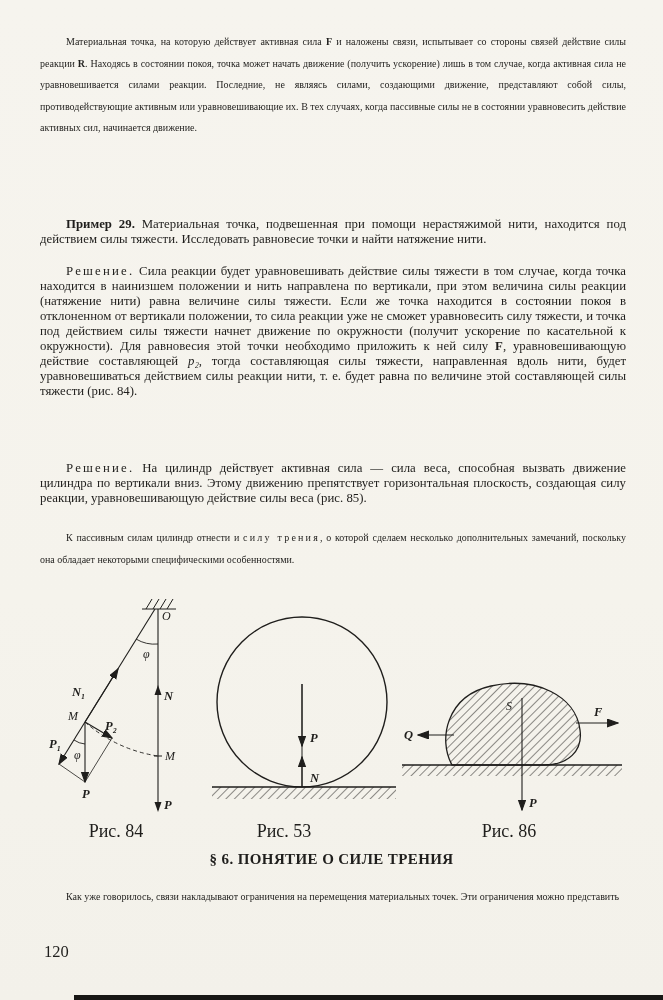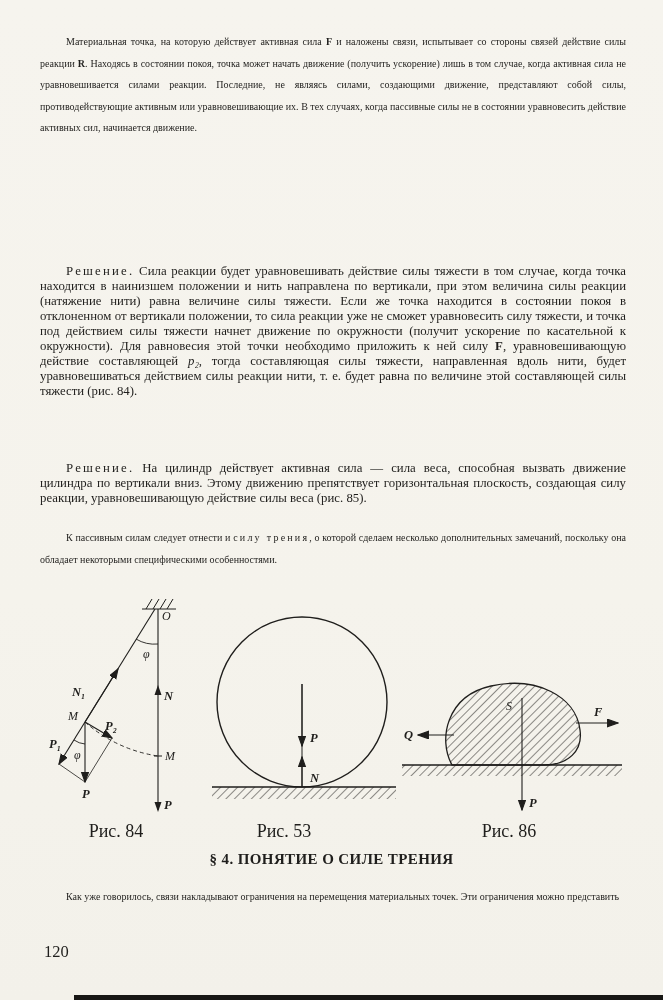--- a/index.html
+++ b/index.html
@@ -27,27 +27,28 @@
   .lblb { font-style:italic; font-weight:bold; font-size:12.5px; fill:#1f1e1c; }
   svg line, svg path, svg circle { stroke:#1f1e1c; }
 </style>
 </head>
 <body>
 
 <div class="page">
 
   <p class="tb main ind" style="top:31px"><span>Материальная точка, на которую действует активная сила </span><span class="seg-b">F</span><span> и наложены связи, испытывает со стороны связей действие силы реакции </span><span class="seg-b">R</span><span>. Находясь в состоянии покоя, точка может начать движение (получить ускорение) лишь в том случае, когда активная сила не уравновешивается силами реакции. Последние, не являясь силами, создающими движение, представляют собой силы, противодействующие активным или уравновешивающие их. В тех случаях, когда пассивные силы не в состоянии уравновесить действие активных сил, начинается движение.</span></p>
 
+  <p class="tb small ind" style="top:217px"><span class="seg-b">Пример 29.</span><span> Материальная точка, подвешенная при помощи нерастяжимой нити, находится под действием силы тяжести. Исследовать равновесие точки и найти натяжение нити.</span></p>
 
   <p class="tb small ind" style="top:264px"><span class="seg-sp">Решение.</span><span> Сила реакции будет уравновешивать действие силы тяжести в том случае, когда точка находится в наинизшем положении и нить направлена по вертикали, при этом величина силы реакции (натяжение нити) равна величине силы тяжести. Если же точка находится в состоянии покоя в отклоненном от вертикали положении, то сила реакции уже не сможет уравновесить силу тяжести, и точка под действием силы тяжести начнет движение по окружности (получит ускорение по касательной к окружности). Для равновесия этой точки необходимо приложить к ней силу </span><span class="seg-b">F</span><span>, уравновешивающую действие составляющей </span><span class="seg-i">p₂</span><span>, тогда составляющая силы тяжести, направленная вдоль нити, будет уравновешиваться действием силы реакции нити, т. е. будет равна по величине этой составляющей силы тяжести (рис. 84).</span></p>
 
 
   <p class="tb small ind" style="top:461px"><span class="seg-sp">Решение.</span><span> На цилиндр действует активная сила — сила веса, способная вызвать движение цилиндра по вертикали вниз. Этому движению препятствует горизонтальная плоскость, создающая силу реакции, уравновешивающую действие силы веса (рис. 85).</span></p>
 
-  <p class="tb main ind" style="top:527px"><span>К пассивным силам следует отнести и </span><span class="seg-sp">силу трения</span><span>, о которой сделаем несколько дополнительных замечаний, поскольку она обладает некоторыми специфическими особенностями.</span></p>
+  <p class="tb main ind" style="top:527px"><span>К пассивным силам цилиндр отнести и </span><span class="seg-sp">силу трения</span><span>, о которой сделаем несколько дополнительных замечаний, поскольку она обладает некоторыми специфическими особенностями.</span></p>
 
   <svg class="figure" style="left:48px;top:596px" width="170" height="228" viewBox="0 0 170 228">
     <defs>
       <marker id="ah84" markerWidth="10" markerHeight="8" refX="9" refY="3.5" orient="auto">
         <path d="M0,0.3 L9,3.5 L0,6.7 Z" fill="#1f1e1c" stroke="none"></path>
       </marker>
     </defs>
     <g stroke-width="1">
       <line x1="94" y1="13" x2="128" y2="13"></line>
       <line x1="98" y1="13" x2="104" y2="3"></line>
@@ -136,20 +137,20 @@
     <text class="lblb" x="8" y="93">Q</text>
     <text class="lbl" x="110" y="64">S</text>
     <text class="lblb" x="198" y="70">F</text>
     <text class="lblb" x="133" y="161">P</text>
   </svg>
 
   <div class="caption" style="left:70px;top:821px">Рис. 84</div>
   <div class="caption" style="left:238px;top:821px">Рис. 53</div>
   <div class="caption" style="left:463px;top:821px">Рис. 86</div>
 
-  <h2 class="heading">§ 4. ПОНЯТИЕ О СИЛЕ ТРЕНИЯ</h2>
+  <h2 class="heading">§ 6. ПОНЯТИЕ О СИЛЕ ТРЕНИЯ</h2>
 
   <p class="tb main ind" style="top:886px"><span>Как уже говорилось, связи накладывают ограничения на перемещения материальных точек. Эти ограничения можно представить</span></p>
 
   <div class="pagenum">120</div>
 
   <div class="bottombar"></div>
 </div>
 
 </body></html>

